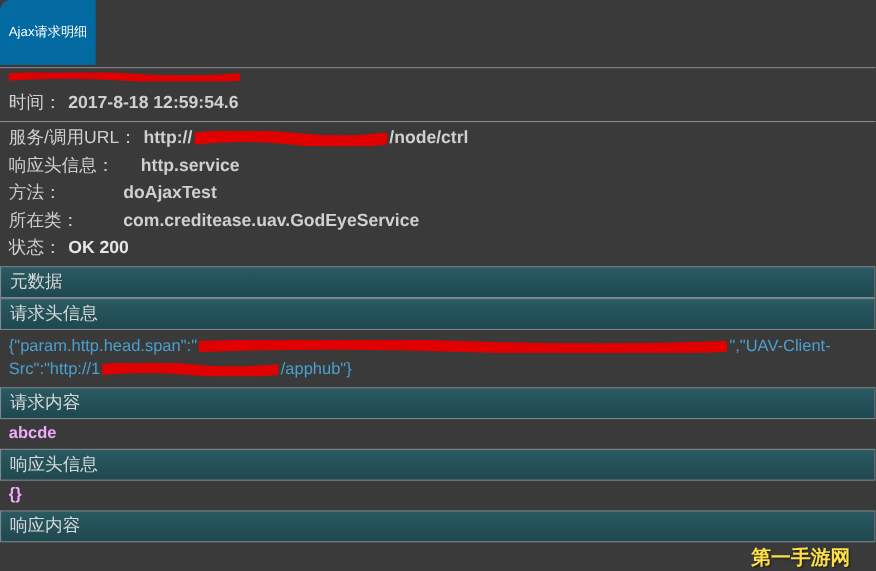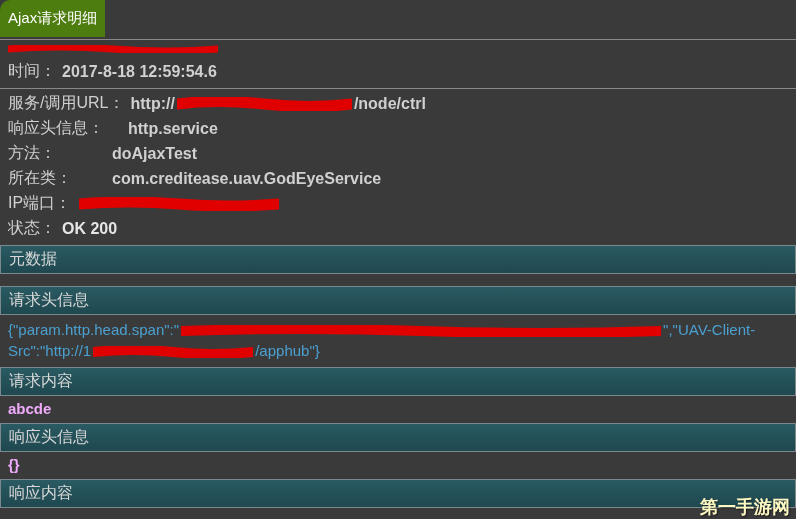--- a/index.html
+++ b/index.html
@@ -12,25 +12,25 @@
       font-family: "Microsoft YaHei", "SimSun", sans-serif;
       font-size: 15px;
       color: #d0d0d0;
       width: 796px;
       height: 519px;
       overflow: hidden;
       position: relative;
       border-radius: 10px;
     }
     .title {
-      background: #4d7c0f;
+      background: #0369a1;
       color: #ffffff;
-      padding: 9px 8px;
+      padding: 21px 8px;
       display: inline-block;
-      font-size: 15px;
+      font-size: 12px;
     }
     .title-row {
       border-bottom: 1px solid #888;
       padding-bottom: 2px;
     }
     .divider {
       border-bottom: 1px solid #888;
     }
     .info-block {
       padding: 2px 8px 4px 8px;
@@ -79,23 +79,23 @@
     .redact {
       display: inline-block;
       vertical-align: middle;
       position: relative;
     }
     .redact svg {
       display: block;
     }
     .watermark {
       position: absolute;
-      right: 6px;
+      right: 23px;
       bottom: 0px;
-      color: #fef9c3;
+      color: #fde047;
       font-size: 18px;
       font-weight: bold;
       text-shadow: 1px 1px 2px rgba(0,0,0,0.6);
       pointer-events: none;
     }
   </style>
 </head>
 <body>
 
 
@@ -134,36 +134,28 @@
   </div>
   <div class="info-row">
     <span class="info-label">方法：</span>
     <span class="info-value" style="margin-left:56px">doAjaxTest</span>
   </div>
   <div class="info-row">
     <span class="info-label">所在类：</span>
     <span class="info-value" style="margin-left:40px">com.creditease.uav.GodEyeService</span>
   </div>
   <div class="info-row">
-    <span class="info-label">IP端口：</span>
-    <span class="redact" style="margin-left:8px;">
-      <svg width="200" height="14">
-          <path d="M0,7 Q50,3 100,7 T200,7" stroke="#e00000" stroke-width="11" fill="none" stroke-linecap="round"></path>
-        </svg>
-    </span>
-  </div>
-  <div class="info-row">
     <span class="info-label">状态：</span>
     <span class="info-value status-ok">OK 200</span>
   </div>
 </div>
 
 <div class="section-header">元数据</div>
 
-<div class="section-header" style="margin-top:12px">请求头信息</div>
+<div class="section-header" style="margin-top:0">请求头信息</div>
 <div class="section-content json-content">
   <span>{"param.http.head.span":"</span><span class="redact" style="margin:0 2px;vertical-align:middle;"><svg width="480" height="12">
         <path d="M0,6 Q120,2 240,6 T480,6" stroke="#e00000" stroke-width="10" fill="none" stroke-linecap="round"></path>
       </svg></span><span>","UAV-Client-</span><br>
   <span>Src":"http://1</span><span class="redact" style="margin:0 2px;vertical-align:middle;"><svg width="160" height="12">
         <path d="M0,6 Q40,2 80,6 T160,6" stroke="#e00000" stroke-width="10" fill="none" stroke-linecap="round"></path>
       </svg></span><span>/apphub"}</span>
 </div>
 
 <div class="section-header">请求内容</div>

